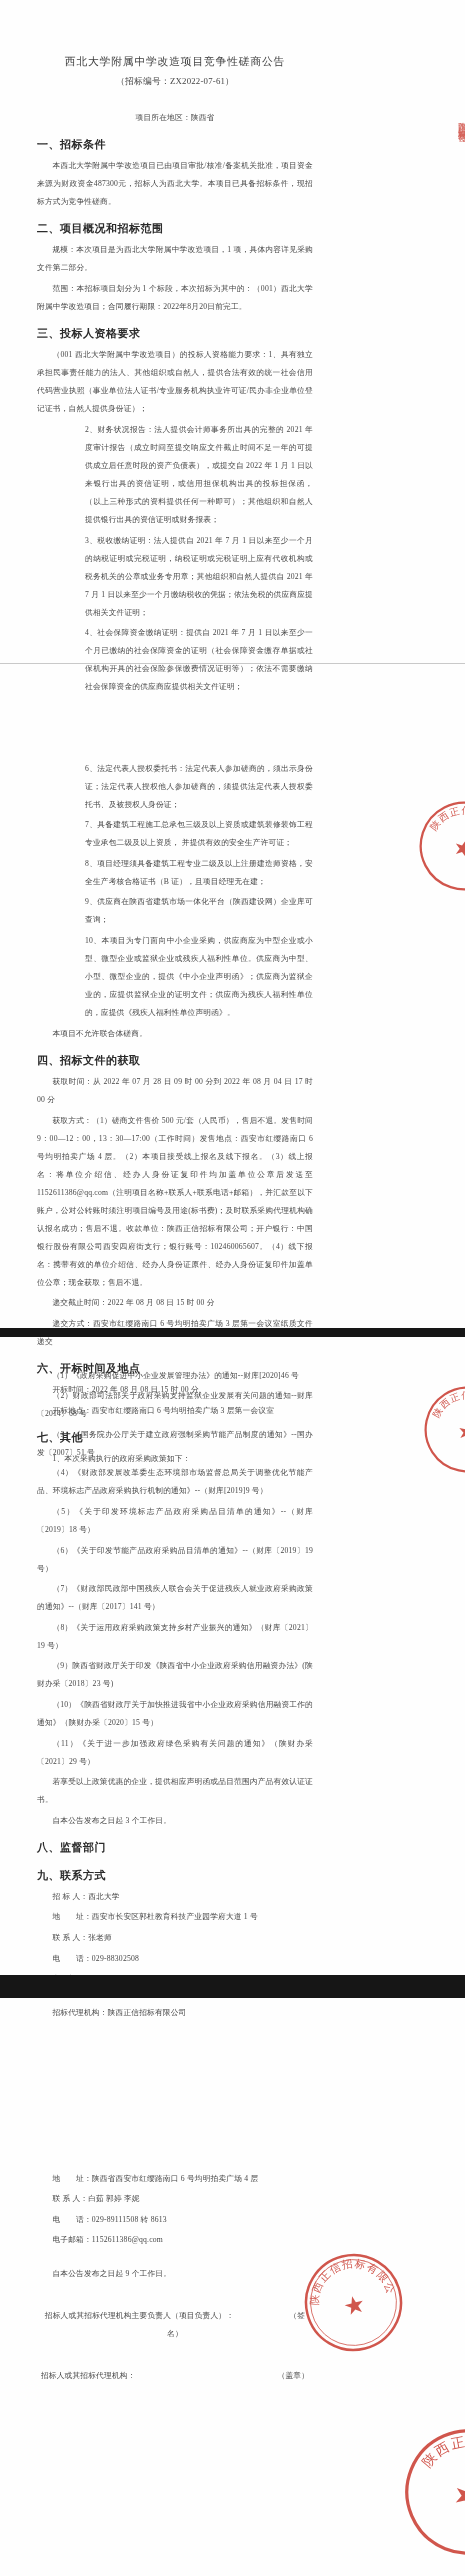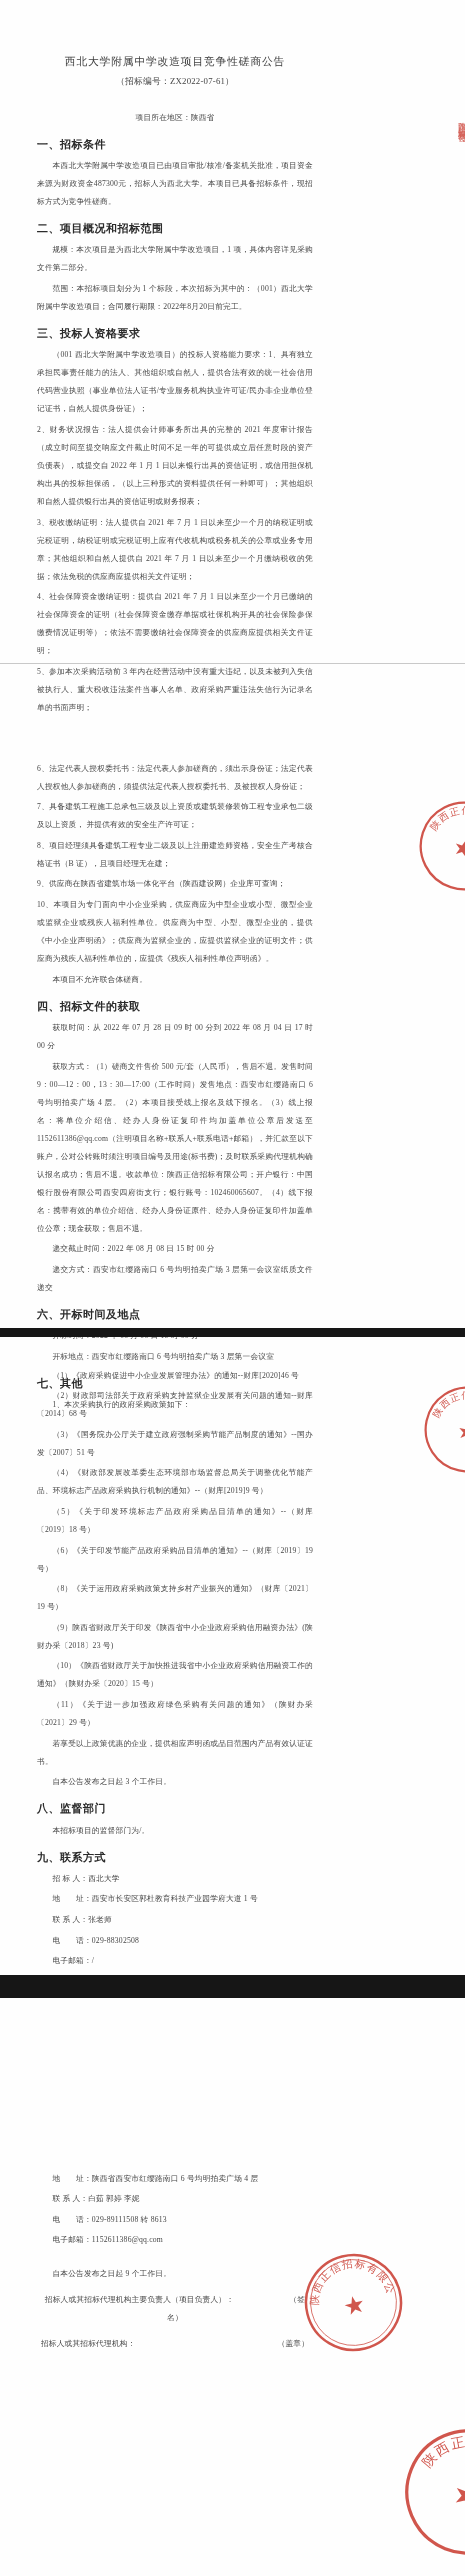--- a/index.html
+++ b/index.html
@@ -8,25 +8,25 @@
   .page{position:absolute;left:0;width:371px;box-sizing:border-box;padding-left:37px;padding-right:58px;}
   .sep{position:absolute;left:0;width:465px;}
   .sep.light{background:#c9c9c9;}
   .sep.dark{background:#161616;}
   .blk{font-size:7.7px;line-height:18px;letter-spacing:0.2px;}
   .title{font-size:10.8px;line-height:18.5px;text-align:center;letter-spacing:0.8px;color:#3f3f3f;}
   .sub{font-size:8.8px;line-height:15.5px;text-align:center;margin-top:3.1px;color:#454545;}
   .h{font-family:"Liberation Sans",sans-serif;font-weight:bold;font-size:11px;line-height:19.6px;
      margin-top:8.2px;color:#2b2b2b;letter-spacing:0.5px;}
   .p{text-indent:2em;text-align:justify;margin-top:2.6px;}
-  .p0{text-indent:0;text-align:justify;margin-top:2.6px;}
+  .p0{text-indent:0;text-align:justify;margin-top:2.6px;margin-left:48px;}
   .line{text-indent:2em;text-align:left;margin-top:2.6px;}
   .line0{text-indent:0;text-align:center;margin-top:2.6px;}
   .g1{margin-top:15.5px;}
-  .g2{margin-top:8px;}
+  .g2{margin-top:24px;}
   .gt{margin-top:19.6px;}
   
   .seal{position:absolute;opacity:.85;pointer-events:none;}
   .seal svg{width:100%;height:100%;}
   .sealring{fill:none;stroke:#c9392e;stroke-width:5;}
   .sealring2{fill:none;stroke:#c9392e;stroke-width:1.5;}
   .sealtext{fill:#c9392e;font-size:21px;letter-spacing:2.5px;font-family:"Liberation Sans",sans-serif;}
   .sealstar{fill:#c9392e;font-size:48px;}
   .edge-mark{position:absolute;right:-1.5px;writing-mode:vertical-rl;color:#c9392e;opacity:.8;
              font-size:7.7px;letter-spacing:1.5px;width:9.3px;height:58px;overflow:hidden;
@@ -44,21 +44,20 @@
       <div class="blk h">一、招标条件</div>
       <div class="blk p">本西北大学附属中学改造项目已由项目审批/核准/备案机关批准，项目资金来源为财政资金487300元，招标人为西北大学。本项目已具备招标条件，现招标方式为竞争性磋商。</div>
       <div class="blk h">二、项目概况和招标范围</div>
       <div class="blk p">规模：本次项目是为西北大学附属中学改造项目，1 项，具体内容详见采购文件第二部分。</div>
       <div class="blk p">范围：本招标项目划分为 1 个标段，本次招标为其中的：（001）西北大学附属中学改造项目；合同履行期限：2022年8月20日前完工。</div>
       <div class="blk h">三、投标人资格要求</div>
       <div class="blk p">（001 西北大学附属中学改造项目）的投标人资格能力要求：1、具有独立承担民事责任能力的法人、其他组织或自然人，提供合法有效的统一社会信用代码营业执照（事业单位法人证书/专业服务机构执业许可证/民办非企业单位登记证书，自然人提供身份证）；</div>
       <div class="blk p0">2、财务状况报告：法人提供会计师事务所出具的完整的 2021 年度审计报告（成立时间至提交响应文件截止时间不足一年的可提供成立后任意时段的资产负债表），或提交自 2022 年 1 月 1 日以来银行出具的资信证明，或信用担保机构出具的投标担保函，（以上三种形式的资料提供任何一种即可）；其他组织和自然人提供银行出具的资信证明或财务报表；</div>
       <div class="blk p0">3、税收缴纳证明：法人提供自 2021 年 7 月 1 日以来至少一个月的纳税证明或完税证明，纳税证明或完税证明上应有代收机构或税务机关的公章或业务专用章；其他组织和自然人提供自 2021 年 7 月 1 日以来至少一个月缴纳税收的凭据；依法免税的供应商应提供相关文件证明；</div>
       <div class="blk p0">4、社会保障资金缴纳证明：提供自 2021 年 7 月 1 日以来至少一个月已缴纳的社会保障资金的证明（社会保障资金缴存单据或社保机构开具的社会保险参保缴费情况证明等）；依法不需要缴纳社会保障资金的供应商应提供相关文件证明；</div>
-      <div class="blk p0">5、参加本次采购活动前 3 年内在经营活动中没有重大违纪，以及未被列入失信被执行人、重大税收违法案件当事人名单、政府采购严重违法失信行为记录名单的书面声明；</div>
     </div>
 
   <div class="sep light" style="top:663px;height:1px;"></div>
 
   <div class="page" style="top:699px;height:663px;padding-top:58px;">
       <div class="blk p0">6、法定代表人授权委托书：法定代表人参加磋商的，须出示身份证；法定代表人授权他人参加磋商的，须提供法定代表人授权委托书、及被授权人身份证；</div>
       <div class="blk p0">7、具备建筑工程施工总承包三级及以上资质或建筑装修装饰工程专业承包二级及以上资质， 并提供有效的安全生产许可证；</div>
       <div class="blk p0">8、项目经理须具备建筑工程专业二级及以上注册建造师资格，安全生产考核合格证书（B 证），且项目经理无在建；</div>
       <div class="blk p0">9、供应商在陕西省建筑市场一体化平台（陕西建设网）企业库可查询；</div>
       <div class="blk p0">10、本项目为专门面向中小企业采购，供应商应为中型企业或小型、微型企业或监狱企业或残疾人福利性单位。供应商为中型、小型、微型企业的，提供《中小企业声明函》；供应商为监狱企业的，应提供监狱企业的证明文件；供应商为残疾人福利性单位的，应提供《残疾人福利性单位声明函》。</div>
@@ -77,28 +76,28 @@
 
   <div class="sep dark" style="top:1328px;height:9.3px;"></div>
 
   <div class="page" style="top:1340px;height:635px;padding-top:24px;">
       <div class="blk p">（1）《政府采购促进中小企业发展管理办法》的通知--财库[2020]46 号</div>
       <div class="blk p">（2）财政部司法部关于政府采购支持监狱企业发展有关问题的通知--财库〔2014〕68 号</div>
       <div class="blk p">（3）《国务院办公厅关于建立政府强制采购节能产品制度的通知》--国办发〔2007〕51 号</div>
       <div class="blk p">（4）《财政部发展改革委生态环境部市场监督总局关于调整优化节能产品、环境标志产品政府采购执行机制的通知》--（财库[2019]9 号）</div>
       <div class="blk p">（5）《关于印发环境标志产品政府采购品目清单的通知》--（财库〔2019〕18 号）</div>
       <div class="blk p">（6）《关于印发节能产品政府采购品目清单的通知》--（财库〔2019〕19 号）</div>
+      <div class="blk p">（7）《财政部民政部中国残疾人联合会关于促进残疾人就业政府采购政策的通知》--（财库〔2017〕141 号）</div>
       <div class="blk p">（8）《关于运用政府采购政策支持乡村产业振兴的通知》（财库〔2021〕19 号）</div>
       <div class="blk p">（9）陕西省财政厅关于印发《陕西省中小企业政府采购信用融资办法》(陕财办采〔2018〕23 号)</div>
       <div class="blk p">（10）《陕西省财政厅关于加快推进我省中小企业政府采购信用融资工作的通知》（陕财办采〔2020〕15 号）</div>
       <div class="blk p">（11）《关于进一步加强政府绿色采购有关问题的通知》（陕财办采〔2021〕29 号）</div>
       <div class="blk p">若享受以上政策优惠的企业，提供相应声明函或品目范围内产品有效认证证书。</div>
       <div class="blk p">自本公告发布之日起 3 个工作日。</div>
       <div class="blk h">八、监督部门</div>
-      <div class="blk p">本招标项目的监督部门为/。</div>
       <div class="blk h">九、联系方式</div>
       <div class="blk line">招 标 人：西北大学</div>
       <div class="blk line">地　　址：西安市长安区郭杜教育科技产业园学府大道 1 号</div>
       <div class="blk line">联 系 人：张老师</div>
       <div class="blk line">电　　话：029-88302508</div>
       <div class="blk line">电子邮箱：/</div>
       <div class="blk line g1">招标代理机构：陕西正信招标有限公司</div>
     </div>
 
   <div class="sep dark" style="top:1975px;height:23px;"></div>

